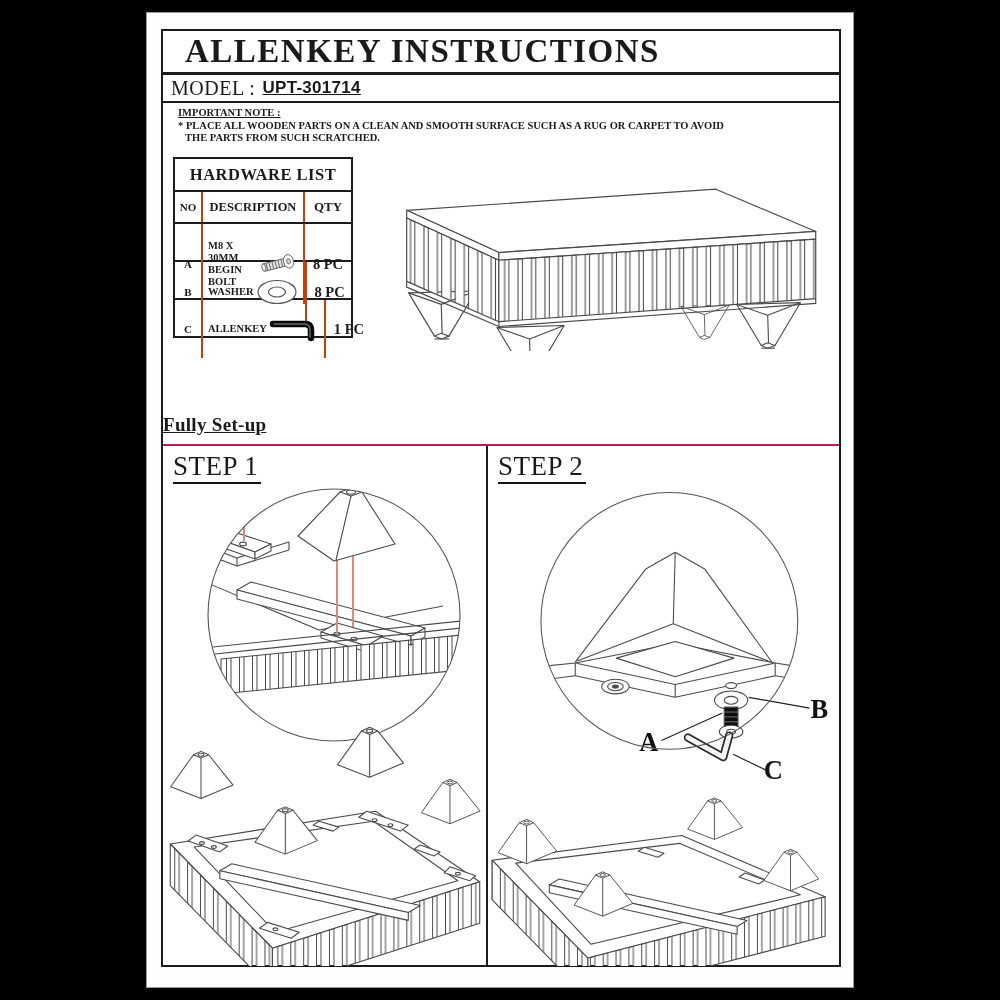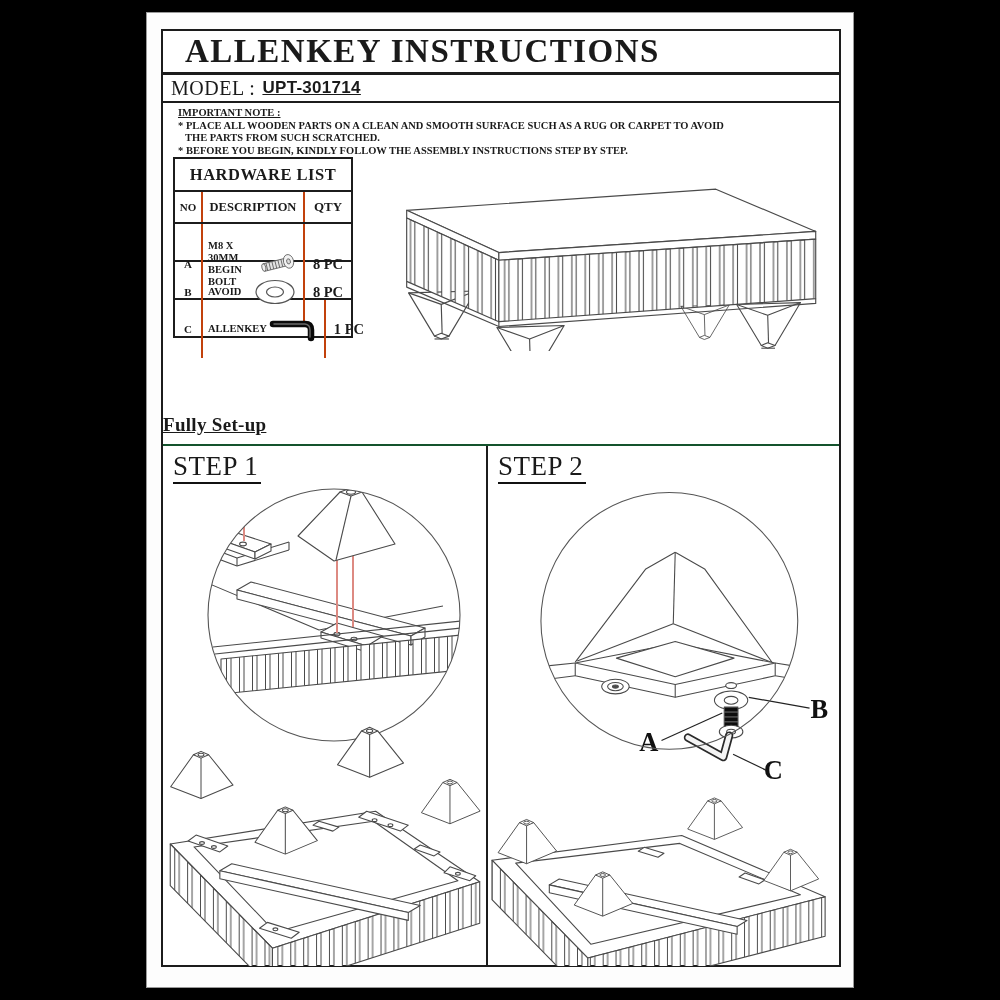--- a/index.html
+++ b/index.html
@@ -50,21 +50,21 @@
   .hw-item{height:36px;}
   .c-desc{justify-content:space-between;padding:16px 5px;}
   .desc-txt{font-size:10.5px;font-weight:bold;line-height:12px;}
   .c-qty{font-size:14.5px;font-weight:bold;}
 
   .assembled{position:absolute;left:236px;top:150px;}
 
   .fully{position:absolute;top:383px;left:0;width:100%;}
   .fully span{font-size:19px;font-weight:bold;text-decoration:underline;letter-spacing:.3px;}
 
-  .steps{position:absolute;left:0;right:0;top:413px;bottom:0;border-top:2px solid #14532d;display:flex;}
+  .steps{position:absolute;left:0;right:0;top:413px;bottom:0;border-top:2px solid #be185d;display:flex;}
   .step-panel{position:relative;box-sizing:border-box;}
   .step1{width:325px;border-right:2px solid #1c1c1c;}
   .step2{flex:1;}
   .step-label{
     display:inline-block;margin:5px 0 0 10px;font-size:27px;letter-spacing:.5px;
     border-bottom:2px solid #111;padding:0 3px 0 0;position:relative;z-index:2;
   }
   .dwg{position:absolute;}
   svg{display:block;}
 </style>
@@ -80,21 +80,20 @@
 
     <div class="model-row">
       <span class="model-label">MODEL :</span>
       <span class="model-value">UPT-301714</span>
     </div>
 
     <div class="note">
       <div class="hd">IMPORTANT NOTE :</div>
       <div>* PLACE ALL WOODEN PARTS ON A CLEAN AND SMOOTH SURFACE SUCH AS A RUG OR CARPET TO AVOID</div>
       <div class="cont">THE PARTS FROM SUCH SCRATCHED.</div>
-      <div>* BEFORE YOU BEGIN, KINDLY FOLLOW THE ASSEMBLY INSTRUCTIONS STEP BY STEP.</div>
     </div>
 
     <div class="hw-table">
       <div class="hw-title">HARDWARE LIST</div>
       <div class="hw-row hw-head">
         <div class="hw-cell c-no">NO</div>
         <div class="hw-cell c-desc-h">DESCRIPTION</div>
         <div class="hw-cell c-qty-h">QTY</div>
       </div>
       <div class="hw-row hw-item">
@@ -117,21 +116,21 @@
               <ellipse cx="40" cy="13" rx="6.5" ry="9" fill="#f2f2f2"></ellipse>
               <ellipse cx="40" cy="13" rx="2.4" ry="3.4" fill="#ddd"></ellipse>
             </g>
           </svg>
         </div>
         <div class="hw-cell c-qty">8 PC</div>
       </div>
       <div class="hw-row hw-item">
         <div class="hw-cell c-no">B</div>
         <div class="hw-cell c-desc">
-          <div class="desc-txt">AVOID</div>
+          <div class="desc-txt">WASHER</div>
           <svg width="46" height="28" viewBox="0 0 46 28">
             <ellipse cx="23" cy="14" rx="19" ry="11.5" fill="#fff" stroke="#555" stroke-width="1.2"></ellipse>
             <ellipse cx="23" cy="14" rx="8.5" ry="5" fill="#fff" stroke="#555" stroke-width="1.2"></ellipse>
           </svg>
         </div>
         <div class="hw-cell c-qty">8 PC</div>
       </div>
       <div class="hw-row hw-item">
         <div class="hw-cell c-no">C</div>
         <div class="hw-cell c-desc">

